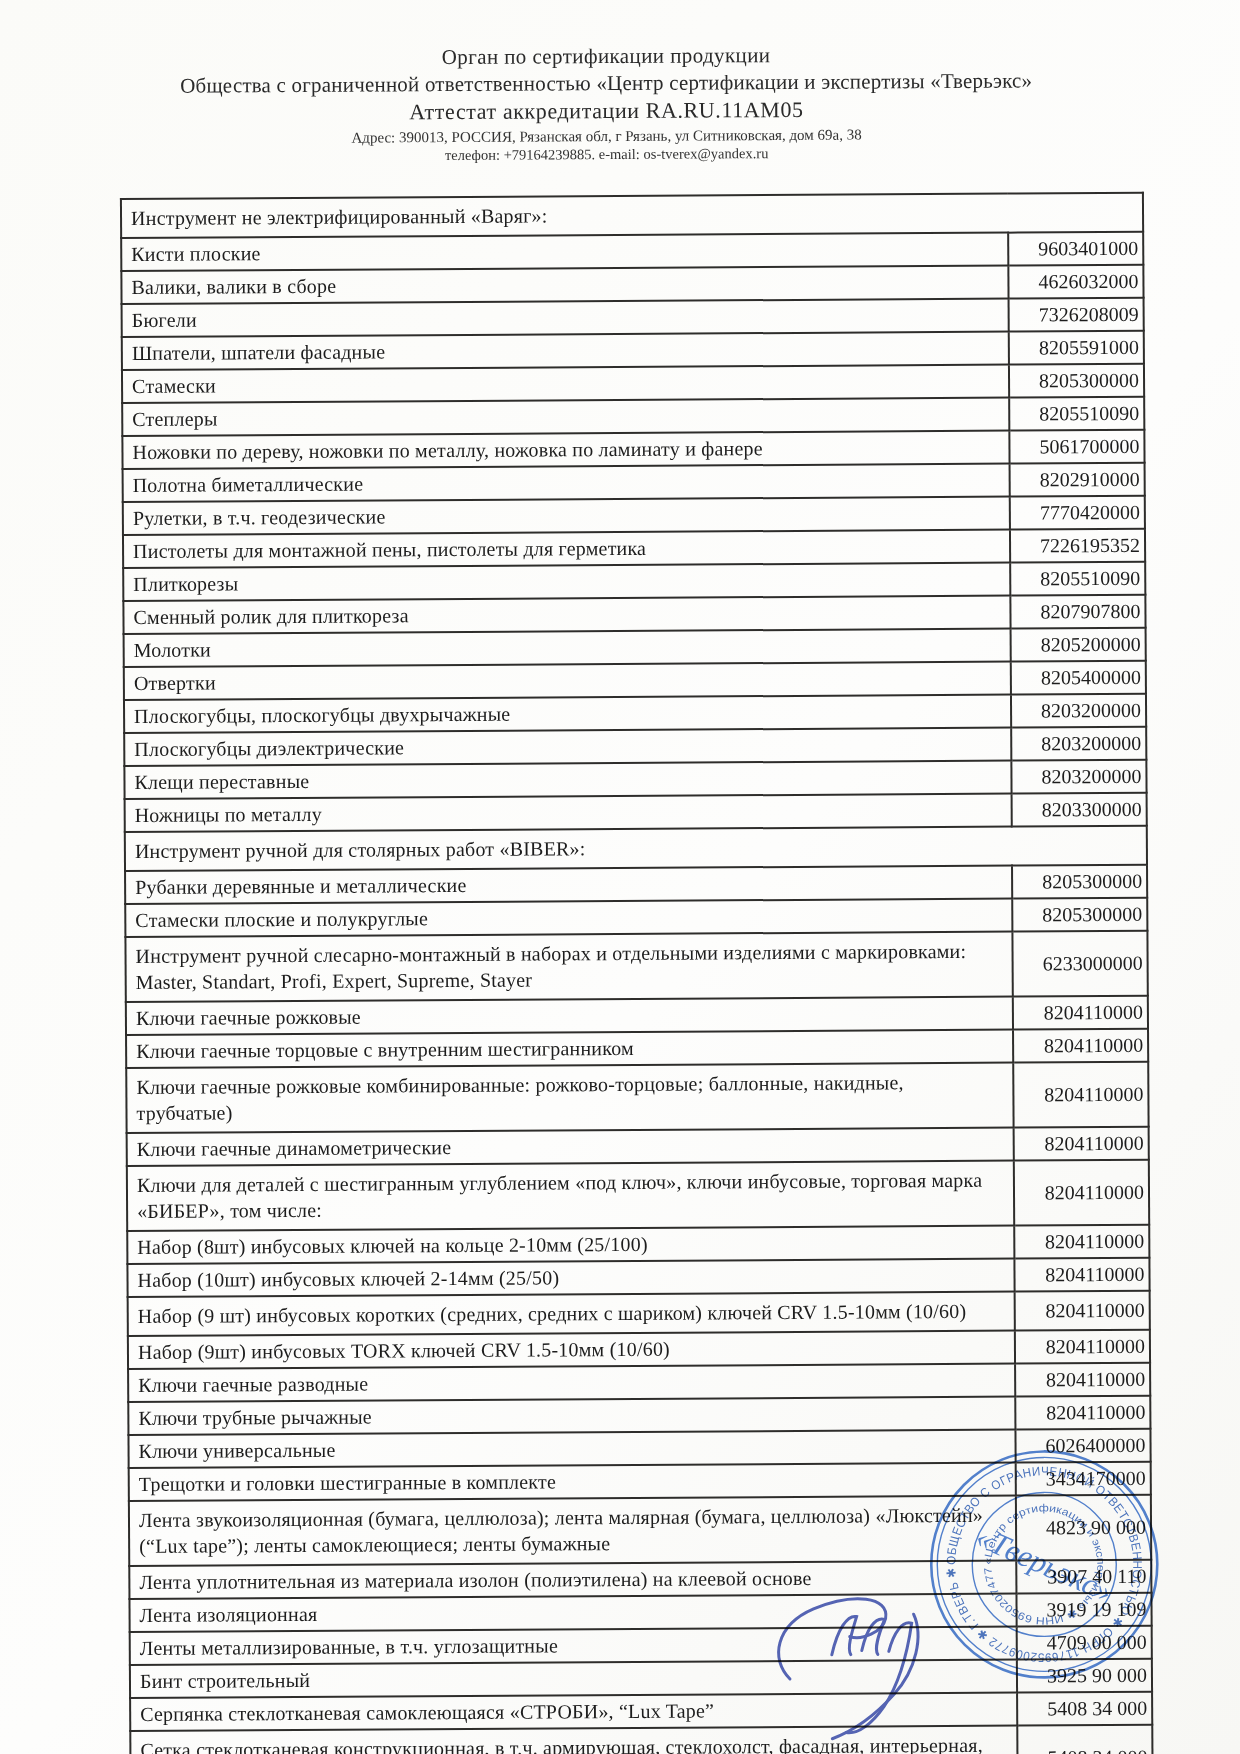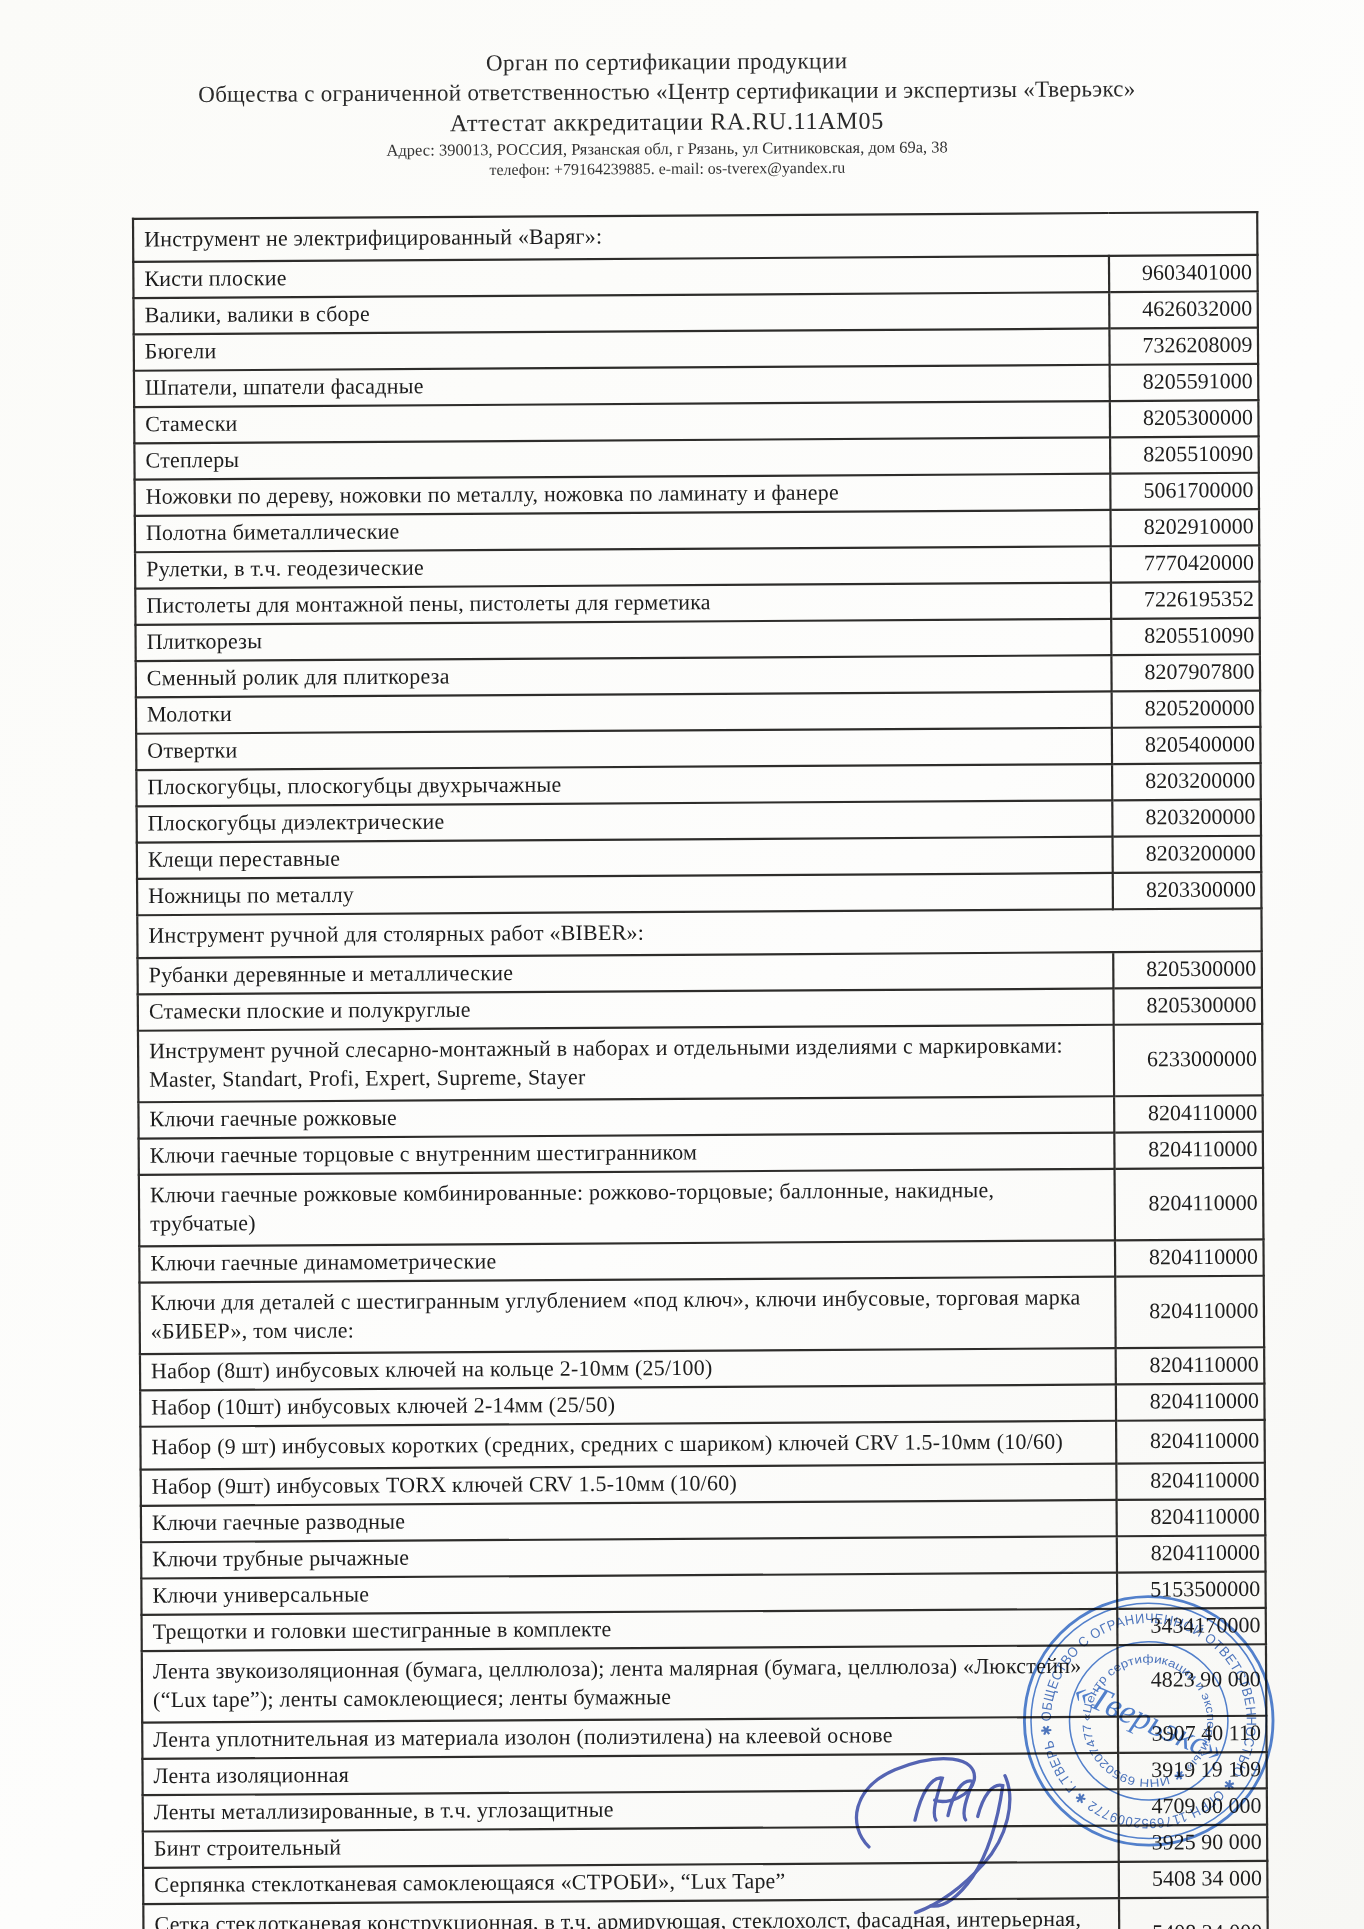--- a/index.html
+++ b/index.html
@@ -190,21 +190,21 @@
           <tr>
             <td class="name">Ключи гаечные разводные</td>
             <td class="code">8204110000</td>
           </tr>
           <tr>
             <td class="name">Ключи трубные рычажные</td>
             <td class="code">8204110000</td>
           </tr>
           <tr>
             <td class="name">Ключи универсальные</td>
-            <td class="code">5153500000</td>
+            <td class="code">6026400000</td>
           </tr>
           <tr>
             <td class="name">Трещотки и головки шестигранные в комплекте</td>
             <td class="code">3434170000</td>
           </tr>
           <tr class="tall">
             <td class="name">Лента звукоизоляционная (бумага, целлюлоза); лента малярная (бумага, целлюлоза) «Люкстейп» (“Lux tape”); ленты самоклеющиеся; ленты бумажные</td>
             <td class="code">4823 90 000</td>
           </tr>
           <tr>

